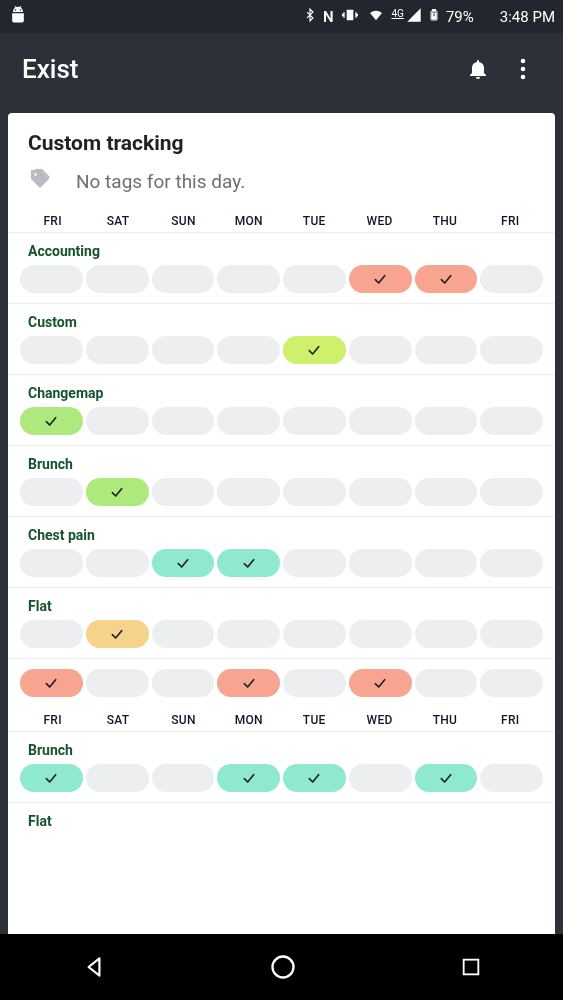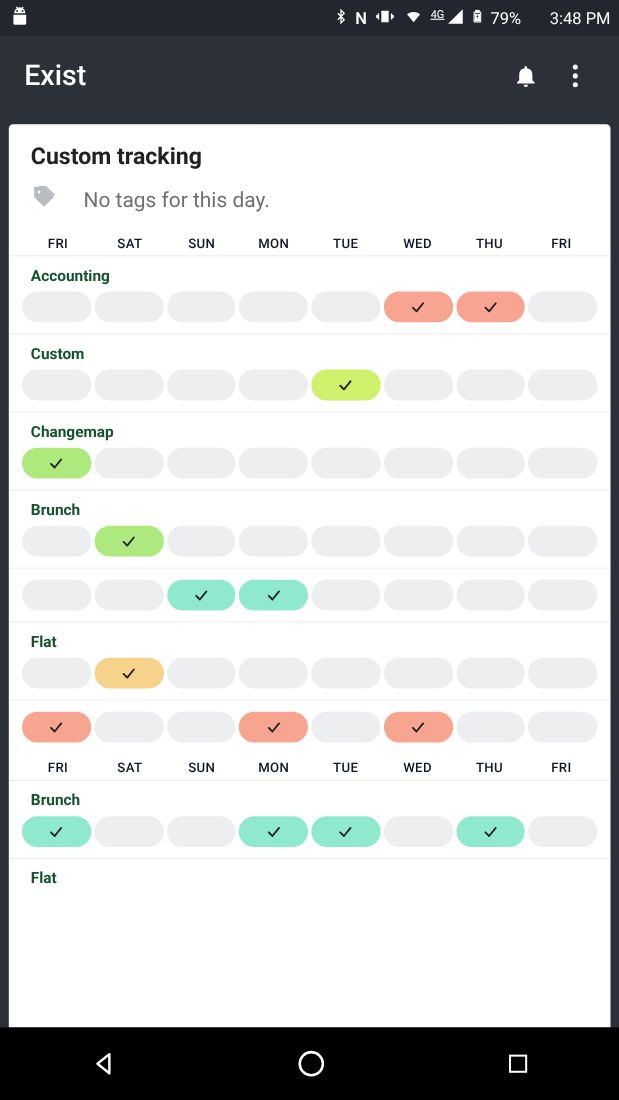--- a/index.html
+++ b/index.html
@@ -217,20 +217,21 @@
             </div>
             <div class="pill"></div>
             <div class="pill"></div>
             <div class="pill"></div>
             <div class="pill"></div>
             <div class="pill"></div>
             <div class="pill"></div>
           </div>
         </div>
         <div class="tracker">
+          <div class="tracker-name">Chest pain</div>
           <div class="pill-row">
             <div class="pill"></div>
             <div class="pill"></div>
             <div class="pill checked c-teal">
               <svg width="16" height="16" viewBox="0 0 24 24" fill="none" stroke="#222" stroke-width="2.5" stroke-linecap="round" stroke-linejoin="round">
                 <polyline points="5 13 10 18 19 7"></polyline>
               </svg>
             </div>
             <div class="pill checked c-teal">
               <svg width="16" height="16" viewBox="0 0 24 24" fill="none" stroke="#222" stroke-width="2.5" stroke-linecap="round" stroke-linejoin="round">

